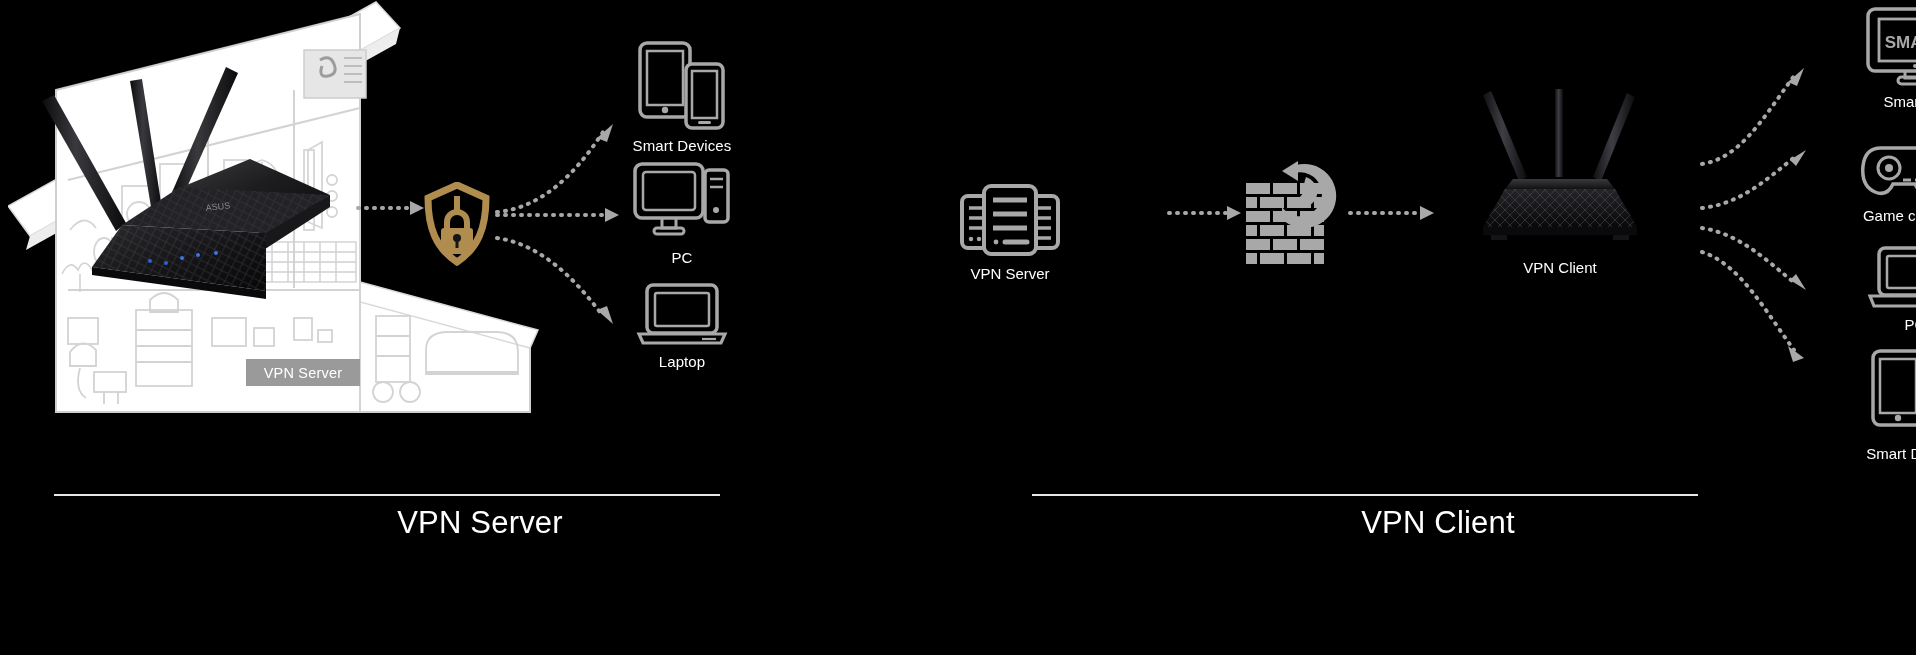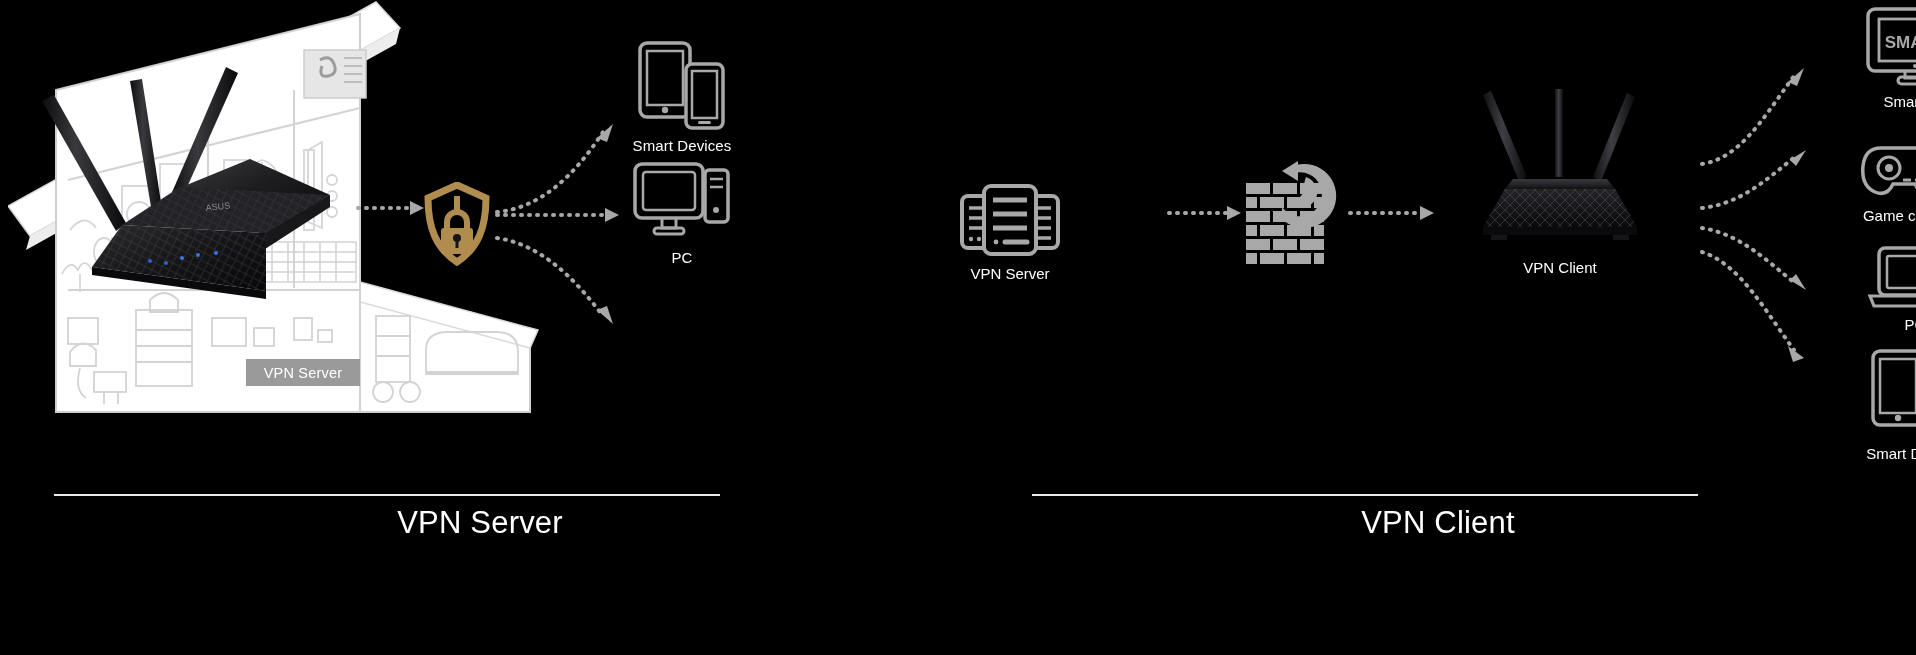--- a/index.html
+++ b/index.html
@@ -295,20 +295,29 @@
         <path d="M30,58 L30,68 L44,68 L44,58" fill="none" stroke="#a8a8a8" stroke-width="3"></path>
         <rect x="22" y="68" width="30" height="6" rx="3" fill="none" stroke="#a8a8a8" stroke-width="3"></rect>
         <rect x="73" y="10" width="23" height="52" rx="4" fill="none" stroke="#a8a8a8" stroke-width="3.5"></rect>
         <line x1="78" y1="19" x2="91" y2="19" stroke="#a8a8a8" stroke-width="2.5"></line>
         <line x1="78" y1="27" x2="91" y2="27" stroke="#a8a8a8" stroke-width="2.5"></line>
         <circle cx="84" cy="50" r="3" fill="#a8a8a8"></circle>
       </svg>
       <span class="lbl">PC</span>
     </div>
 
+    <div class="node" style="left:612px; top:282px; width:140px;">
+      <svg class="glyph" width="92" height="66" viewBox="0 0 92 66">
+        <rect x="11" y="3" width="70" height="48" rx="6" fill="none" stroke="#a8a8a8" stroke-width="3.5"></rect>
+        <rect x="19" y="11" width="54" height="33" rx="2" fill="none" stroke="#a8a8a8" stroke-width="2.5"></rect>
+        <path d="M3,52 L89,52 L85,61 L7,61 Z" fill="none" stroke="#a8a8a8" stroke-width="3.2"></path>
+        <line x1="66" y1="57" x2="80" y2="57" stroke="#a8a8a8" stroke-width="2.2"></line>
+      </svg>
+      <span class="lbl">Laptop</span>
+    </div>
 
     <div class="caption-rule" style="left:54px; top:494px; width:666px;"></div>
     <div class="caption-title" style="left:0; top:505px;">VPN Server</div>
   </div>
 
   <div class="panel panel-right">
 
     <div class="rnode" style="left:-95px; top:182px; width:290px;">
       <svg width="100" height="78" viewBox="0 0 100 78" style="display:block;margin:0 auto;">
         <rect x="2" y="14" width="28" height="52" rx="6" fill="none" stroke="#a8a8a8" stroke-width="4"></rect>

